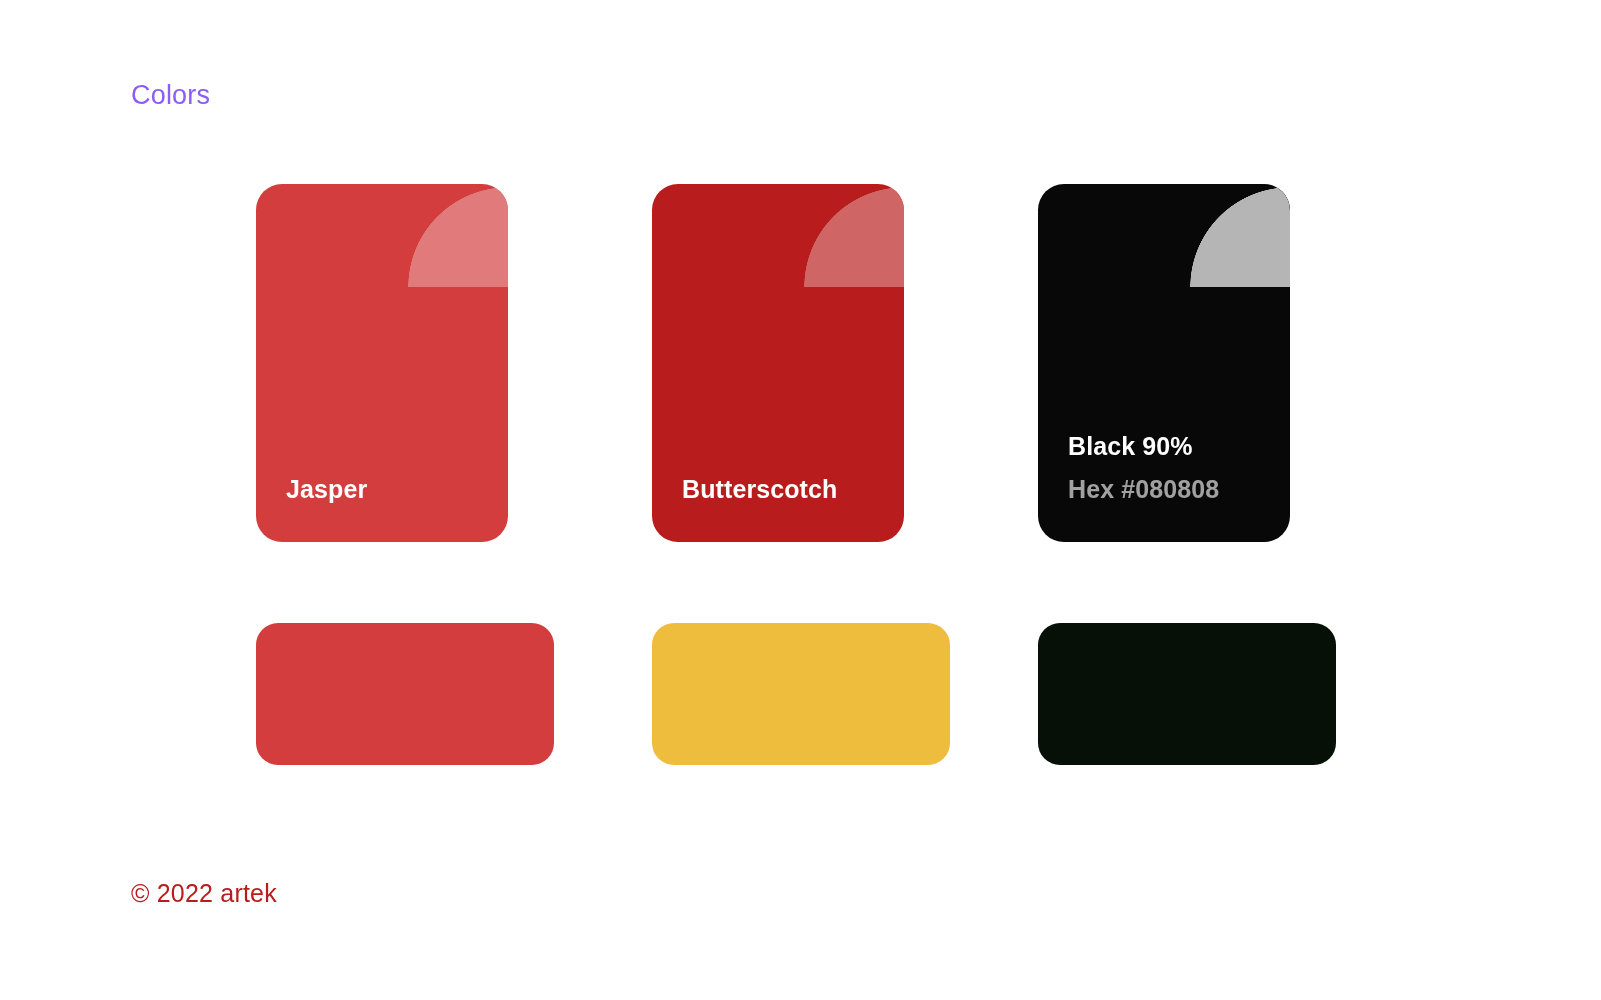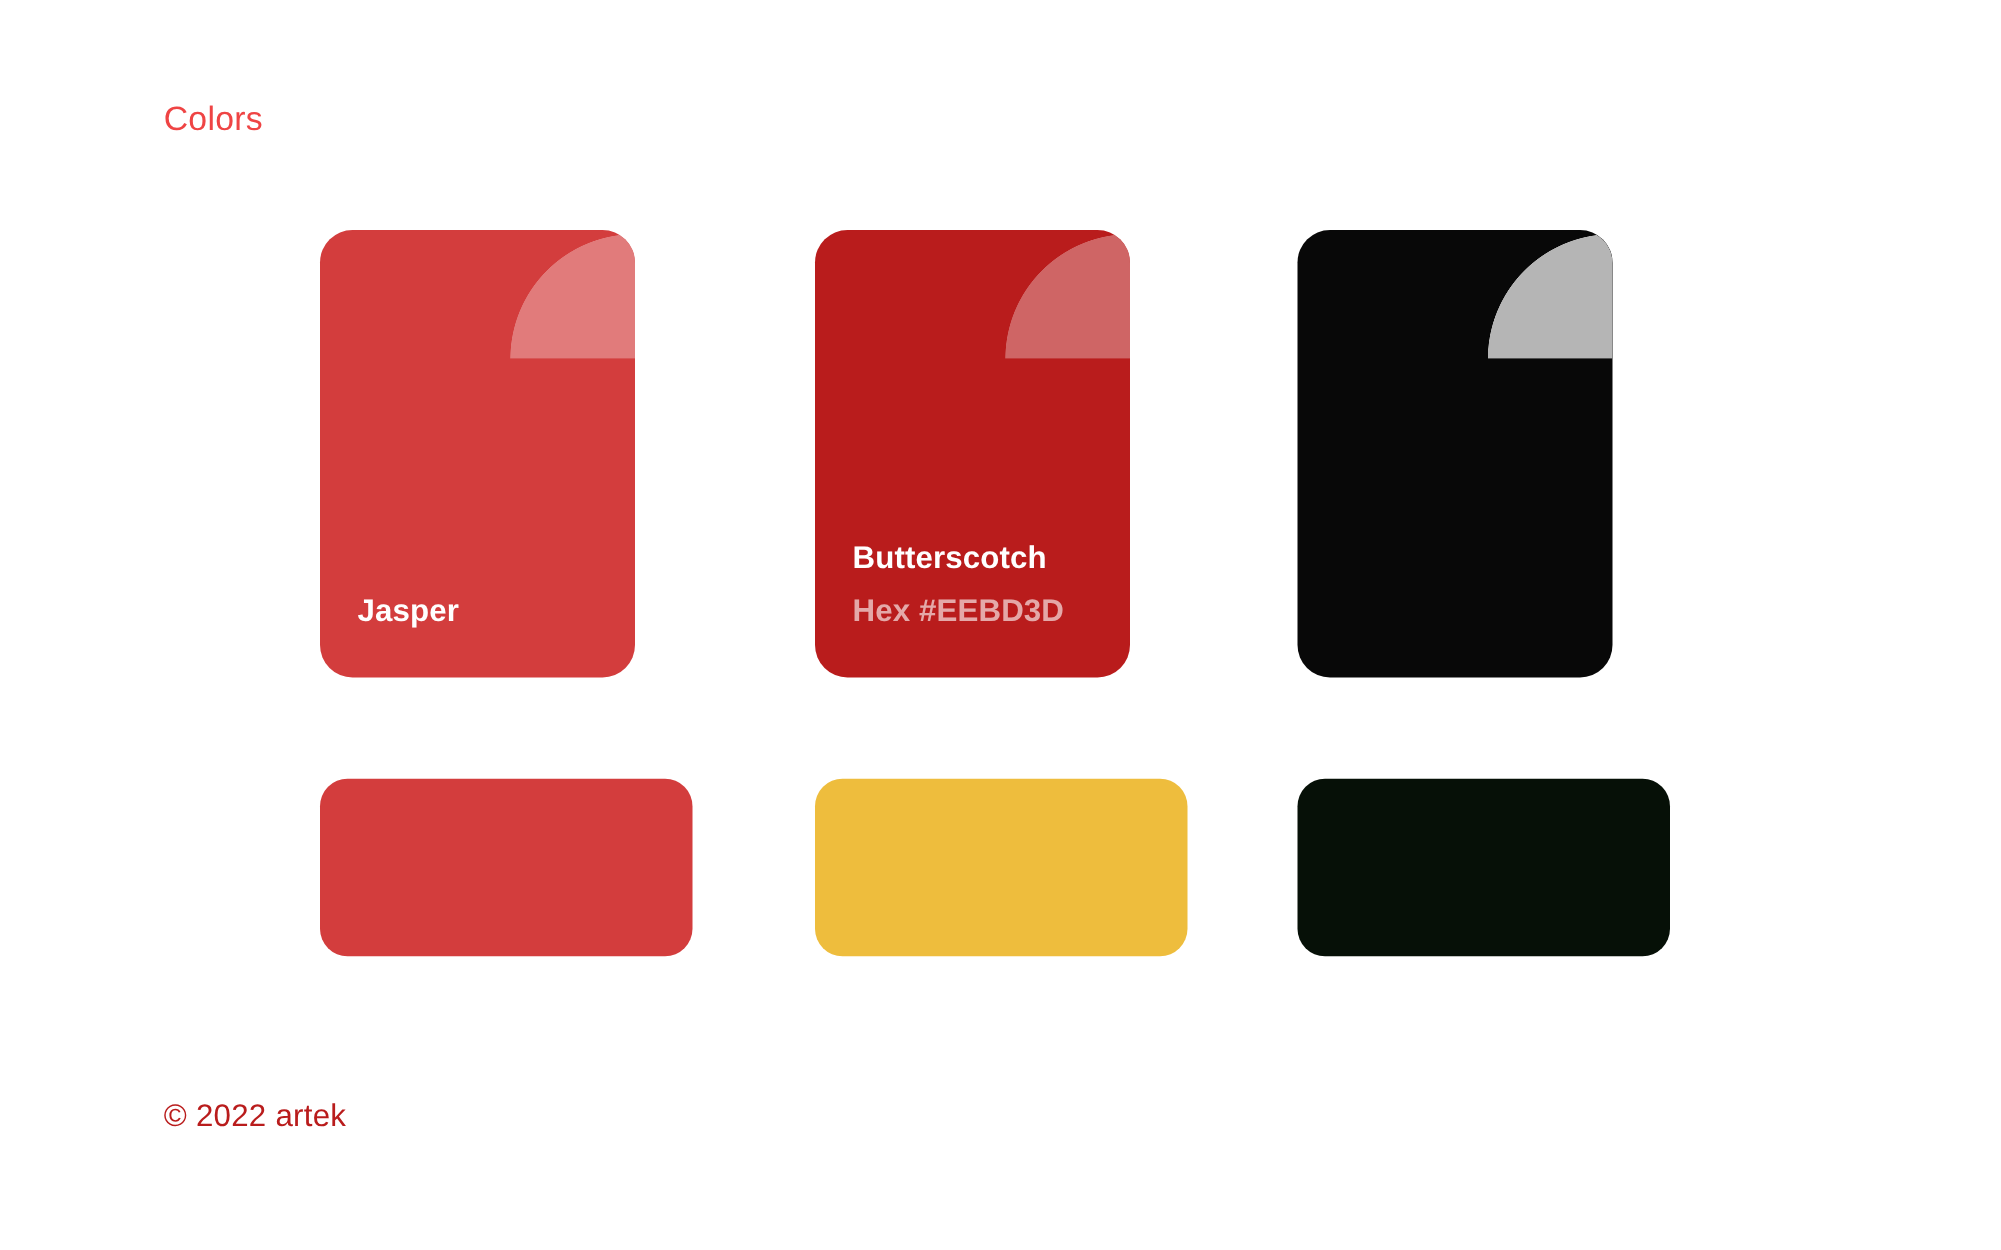--- a/index.html
+++ b/index.html
@@ -14,21 +14,21 @@
     font-family: "Liberation Sans", sans-serif;
     overflow: hidden;
   }
 
   #page-title {
     position: absolute;
     left: 131px;
     top: 78px;
     font-size: 27px;
     font-weight: 400;
-    color: #ef4444;
+    color: #8b5cf6;
     letter-spacing: 0.2px;
     line-height: 34px;
   }
 
   #footer-copyright {
     position: absolute;
     left: 131px;
     top: 876px;
     font-size: 25px;
     font-weight: 400;
@@ -111,25 +111,28 @@
   <div class="corner-highlight" style="background: rgba(255, 255, 255, 0.32);"></div>
   <div class="card-labels">
     <div class="color-name">Jasper</div>
   </div>
 </div>
 
 <div class="swatch-card card-col-1" style="background: #b91c1c;">
   <div class="corner-highlight" style="background: rgba(255, 255, 255, 0.32);"></div>
   <div class="card-labels">
     <div class="color-name">Butterscotch</div>
-    <div class="color-hex">Hex #EEBD3D</div>
   </div>
 </div>
 
 <div class="swatch-card card-col-2" style="background: rgb(8, 8, 8);">
   <div class="corner-highlight on-dark" style="background: rgba(255, 255, 255, 0.7);"></div>
+  <div class="card-labels">
+    <div class="color-name">Black 90%</div>
+    <div class="color-hex">Hex #080808</div>
+  </div>
 </div>
 
 <div class="swatch-bar bar-col-0" style="background: rgb(211, 61, 61);"></div>
 <div class="swatch-bar bar-col-1" style="background: rgb(238, 189, 61);"></div>
 <div class="swatch-bar bar-col-2" style="background: rgb(6, 16, 7);"></div>
 
 <div id="footer-copyright">© 2022 artek</div>
 
 </body></html>

